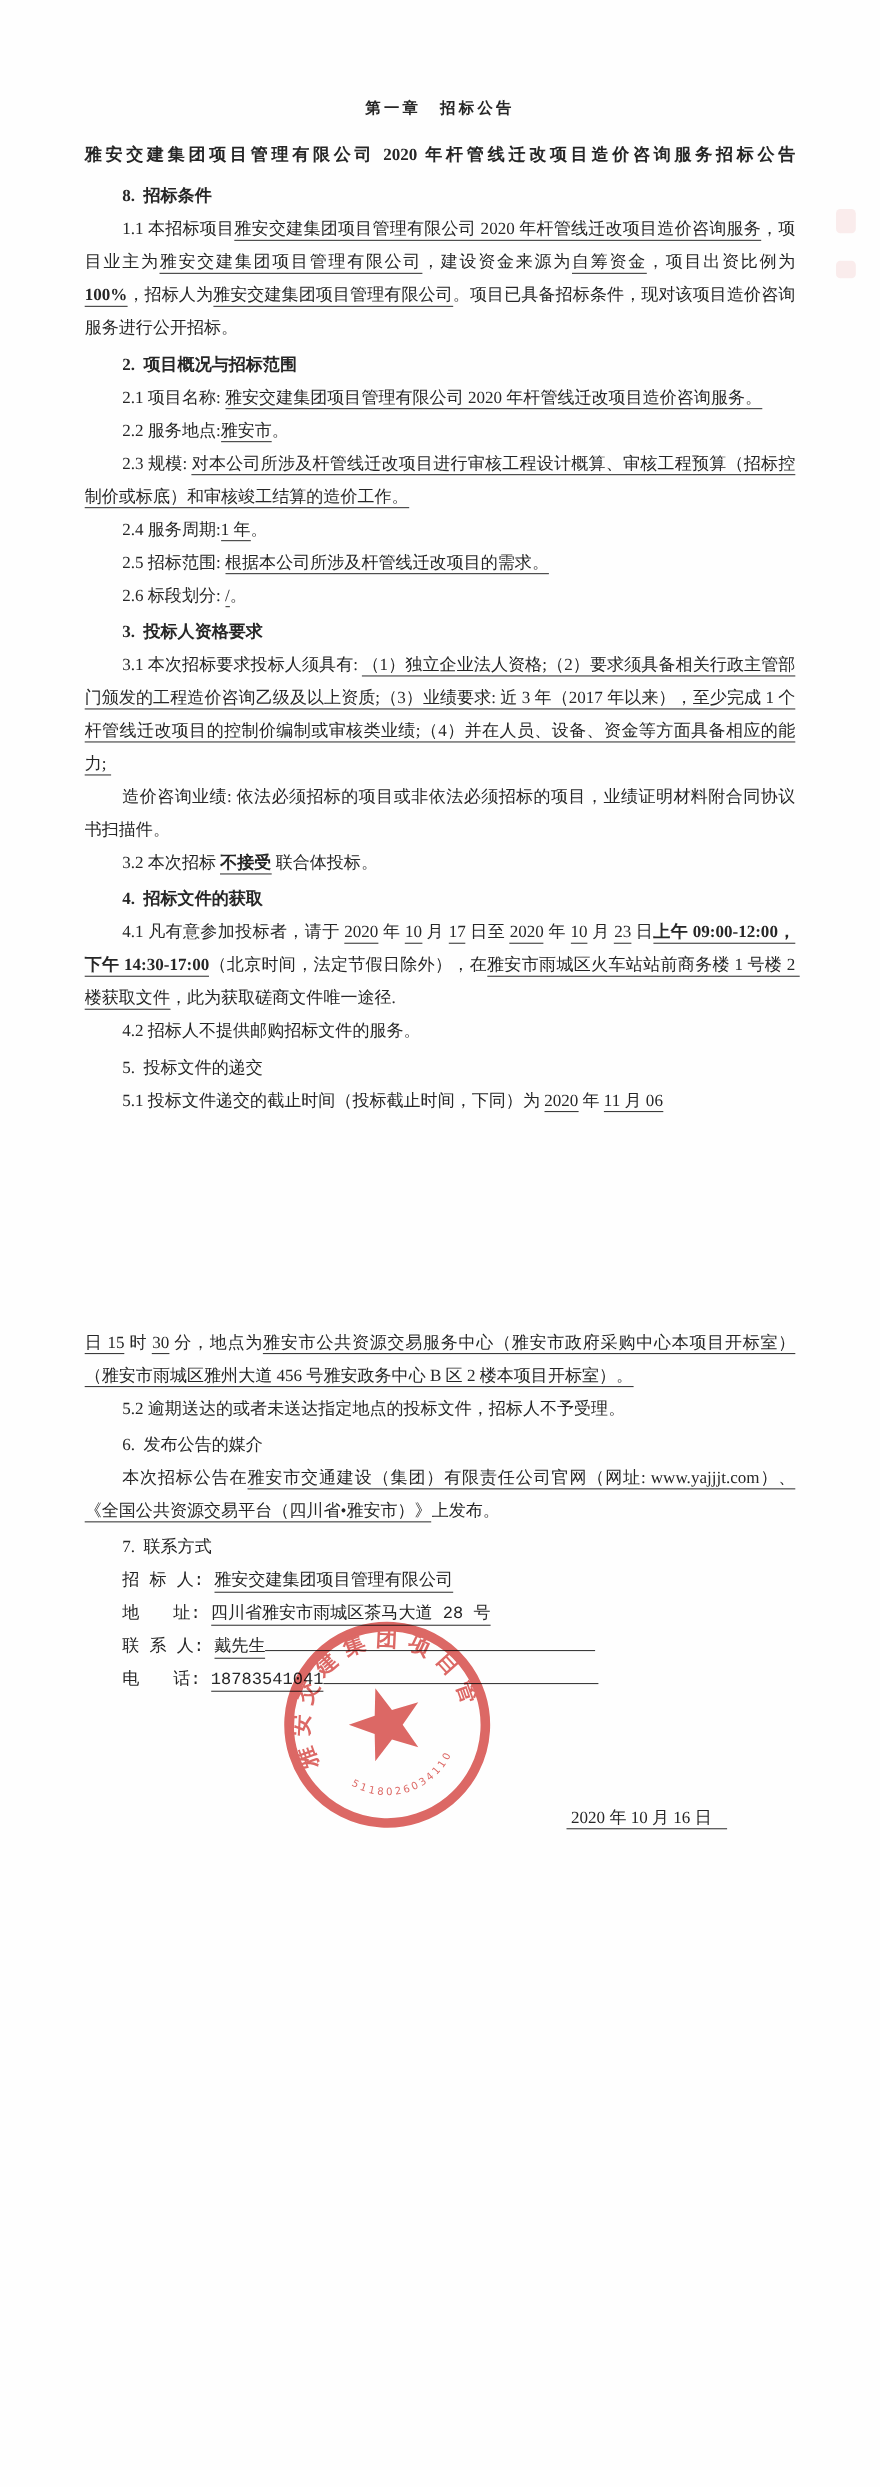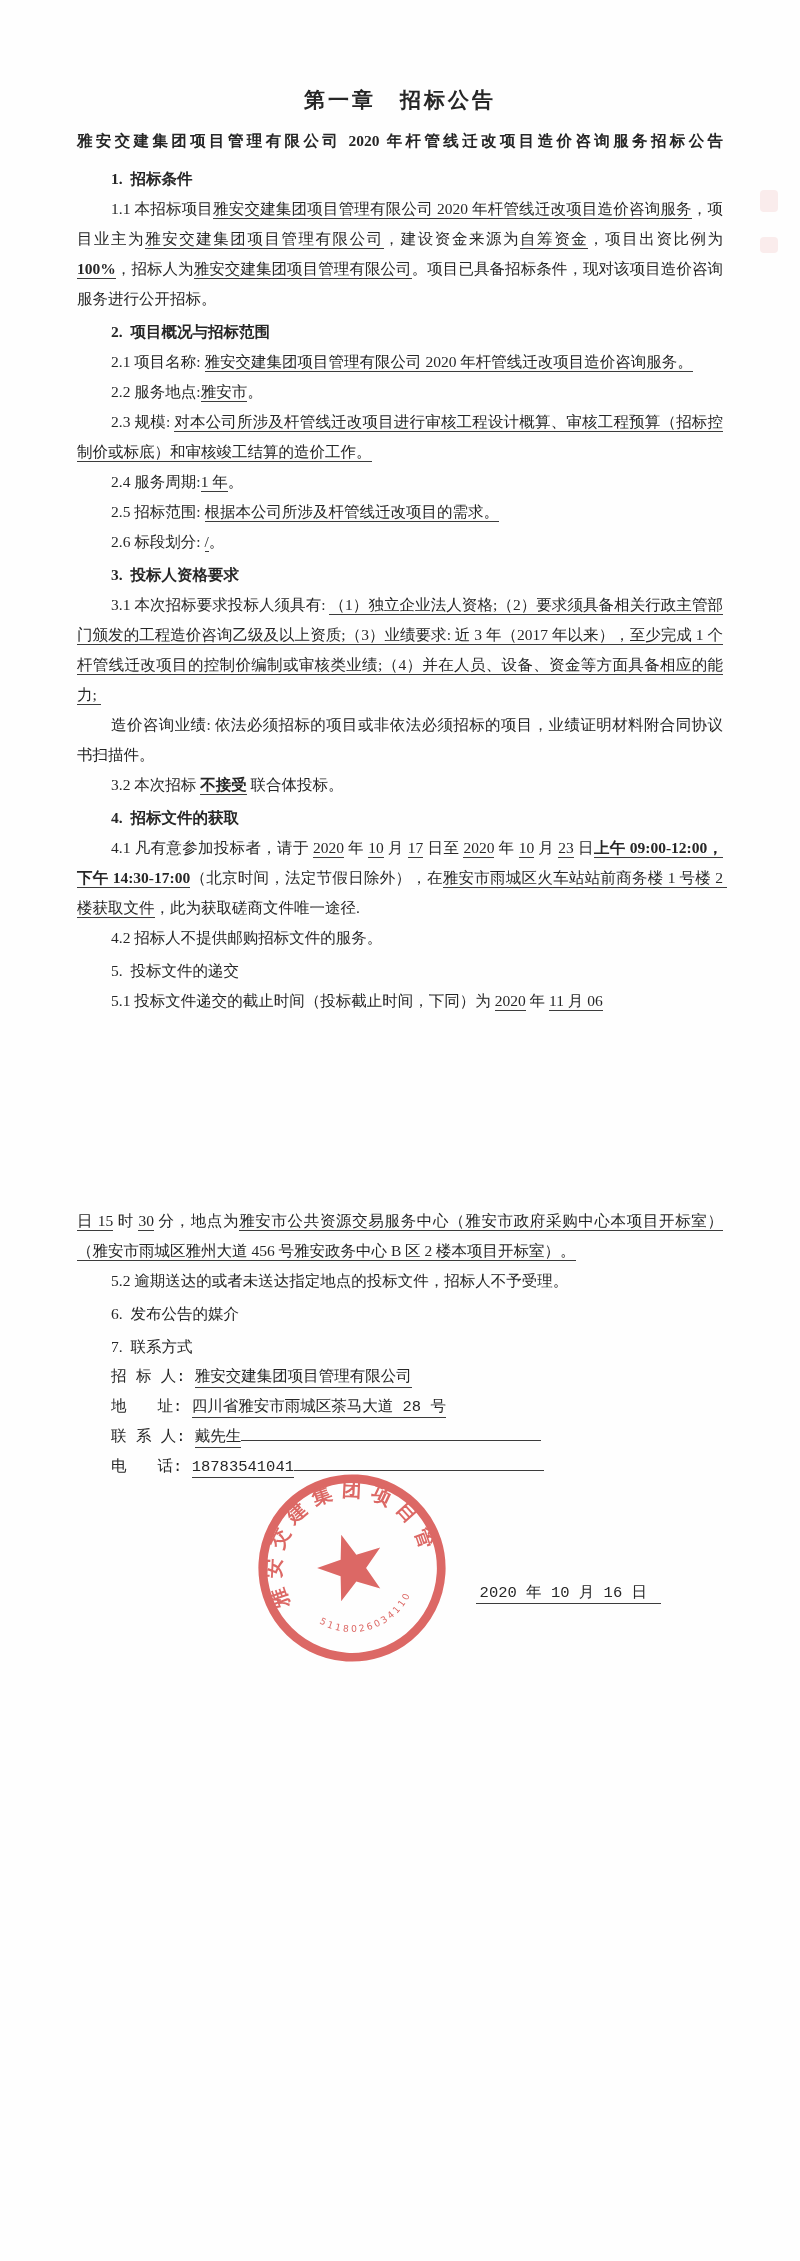--- a/index.html
+++ b/index.html
@@ -8,21 +8,21 @@
     width:800px; height:2261px;
     margin:0 auto;
     background:#fefefe;
     font-family:"Liberation Serif","DejaVu Serif",serif;
     color:#262626;
     overflow:hidden;
   }
   .inner { padding:0 77px; }
   .title {
     margin:84px 0 0 0;
-    font-size:21px; font-weight:bold;
+    font-size:14px; font-weight:bold;
     text-align:center; letter-spacing:3px;
     line-height:32px;
   }
   .subtitle {
     margin:10px 0 8px 0;
     font-size:15.5px; font-weight:bold;
     line-height:30px;
     text-align:justify; text-align-last:justify;
     white-space:normal;
   }
@@ -32,21 +32,21 @@
   }
   #doc-body p.h  { font-weight:bold; text-indent:2.2em; margin-top:3px; }
   #doc-body p.hn { text-indent:2.2em; margin-top:3px; }
   #doc-body p.p  { text-indent:2.2em; }
   #doc-body p.pn { text-indent:0; }
   #doc-body p.c  { text-align:left; text-indent:2.2em;font-family:Liberation Mono, monospace; }
   #doc-body .gap { height:190px; }
   .u { border-bottom:1.5px solid #3c3c3c; padding-bottom:1px; }
   .b { font-weight:bold; }
   .fill { display:inline-block; height:1em; vertical-align:baseline; }
-  .date-row { text-align:right; padding-right:62px; margin-top:96px; font-size:15.5px; line-height:30px;font-family:Liberation Mono, monospace; }
+  .date-row { text-align:right; padding-right:62px; margin-top:96px; font-size:15.5px; line-height:30px; }
   .date-row .u { padding-right:14px; padding-left:4px; }
   
   .stamp {
     position:absolute; left:255px; top:1471px;
     width:194px; height:194px;
     mix-blend-mode:multiply; opacity:0.88;
   }
   .stamp .ring { fill:none; stroke:currentColor; stroke-width:9; }
   .stamp .star { fill:currentColor; }
   .stamp text { fill:currentColor; }
@@ -64,21 +64,21 @@
 
 <div class="page">
   <div class="mark mark1"></div>
   <div class="mark mark2"></div>
 
   <div class="inner">
     <h1 class="title">第一章　招标公告</h1>
     <div class="subtitle">雅安交建集团项目管理有限公司 2020 年杆管线迁改项目造价咨询服务招标公告</div>
 
     <div id="doc-body">
-        <p class="h"><span class="b">1.  招标条件</span></p>
+        <p class="h"><span class="b">8.  招标条件</span></p>
         <p class="p"><span>1.1 本招标项目</span><span class="u">雅安交建集团项目管理有限公司 2020 年杆管线迁改项目造价咨询服务</span><span>，项目业主为</span><span class="u">雅安交建集团项目管理有限公司</span><span>，建设资金来源为</span><span class="u">自筹资金</span><span>，项目出资比例为 </span><span class="u b">100%</span><span>，招标人为</span><span class="u">雅安交建集团项目管理有限公司</span><span>。项目已具备招标条件，现对该项目造价咨询服务进行公开招标。</span></p>
         <p class="h"><span class="b">2.  项目概况与招标范围</span></p>
         <p class="p"><span>2.1 项目名称: </span><span class="u">雅安交建集团项目管理有限公司 2020 年杆管线迁改项目造价咨询服务。</span></p>
         <p class="p"><span>2.2 服务地点:</span><span class="u">雅安市</span><span>。</span></p>
         <p class="p"><span>2.3 规模: </span><span class="u">对本公司所涉及杆管线迁改项目进行审核工程设计概算、审核工程预算（招标控制价或标底）和审核竣工结算的造价工作。</span></p>
         <p class="p"><span>2.4 服务周期:</span><span class="u">1 年</span><span>。</span></p>
         <p class="p"><span>2.5 招标范围: </span><span class="u">根据本公司所涉及杆管线迁改项目的需求。</span></p>
         <p class="p"><span>2.6 标段划分: </span><span class="u">/</span><span>。</span></p>
         <p class="h"><span class="b">3.  投标人资格要求</span></p>
         <p class="p"><span>3.1 本次招标要求投标人须具有: </span><span class="u">（1）独立企业法人资格;（2）要求须具备相关行政主管部门颁发的工程造价咨询乙级及以上资质;（3）业绩要求: 近 3 年（2017 年以来），至少完成 1 个杆管线迁改项目的控制价编制或审核类业绩;（4）并在人员、设备、资金等方面具备相应的能力; </span></p>
@@ -86,20 +86,21 @@
         <p class="p"><span>3.2 本次招标 </span><span class="u b">不接受</span><span> 联合体投标。</span></p>
         <p class="h"><span class="b">4.  招标文件的获取</span></p>
         <p class="p"><span>4.1 凡有意参加投标者，请于 </span><span class="u">2020</span><span> 年 </span><span class="u">10</span><span> 月 </span><span class="u">17</span><span> 日至 </span><span class="u">2020</span><span> 年 </span><span class="u">10</span><span> 月 </span><span class="u">23</span><span> 日</span><span class="u b">上午 09:00-12:00，下午 14:30-17:00</span><span>（北京时间，法定节假日除外），在</span><span class="u">雅安市雨城区火车站站前商务楼 1 号楼 2 楼获取文件</span><span>，此为获取磋商文件唯一途径.</span></p>
         <p class="p"><span>4.2 招标人不提供邮购招标文件的服务。</span></p>
         <p class="hn"><span>5.  投标文件的递交</span></p>
         <p class="p"><span>5.1 投标文件递交的截止时间（投标截止时间，下同）为 </span><span class="u">2020</span><span> 年 </span><span class="u">11 月 06</span></p>
         <div class="gap"></div>
         <p class="pn"><span class="u">日 15</span><span> 时 </span><span class="u">30</span><span> 分，地点为</span><span class="u">雅安市公共资源交易服务中心（雅安市政府采购中心本项目开标室）（雅安市雨城区雅州大道 456 号雅安政务中心 B 区 2 楼本项目开标室）。</span></p>
         <p class="p"><span>5.2 逾期送达的或者未送达指定地点的投标文件，招标人不予受理。</span></p>
         <p class="hn"><span>6.  发布公告的媒介</span></p>
+        <p class="p"><span>本次招标公告在</span><span class="u">雅安市交通建设（集团）有限责任公司官网（网址: www.yajjjt.com）、《全国公共资源交易平台（四川省•雅安市）》</span><span>上发布。</span></p>
         <p class="hn"><span>7.  联系方式</span></p>
         <p class="c"><span>招 标 人: </span><span class="u">雅安交建集团项目管理有限公司</span></p>
         <p class="c"><span>地　　址: </span><span class="u">四川省雅安市雨城区茶马大道 28 号</span></p>
         <p class="c"><span>联 系 人: </span><span class="u">戴先生</span><span class="fill u" style="width: 300px;"></span></p>
         <p class="c"><span>电　　话: </span><span class="u">18783541041</span><span class="fill u" style="width: 250px;"></span></p>
       </div>
 
     <div class="date-row">
       <span class="u">2020 年 10 月 16 日</span>
     </div>

